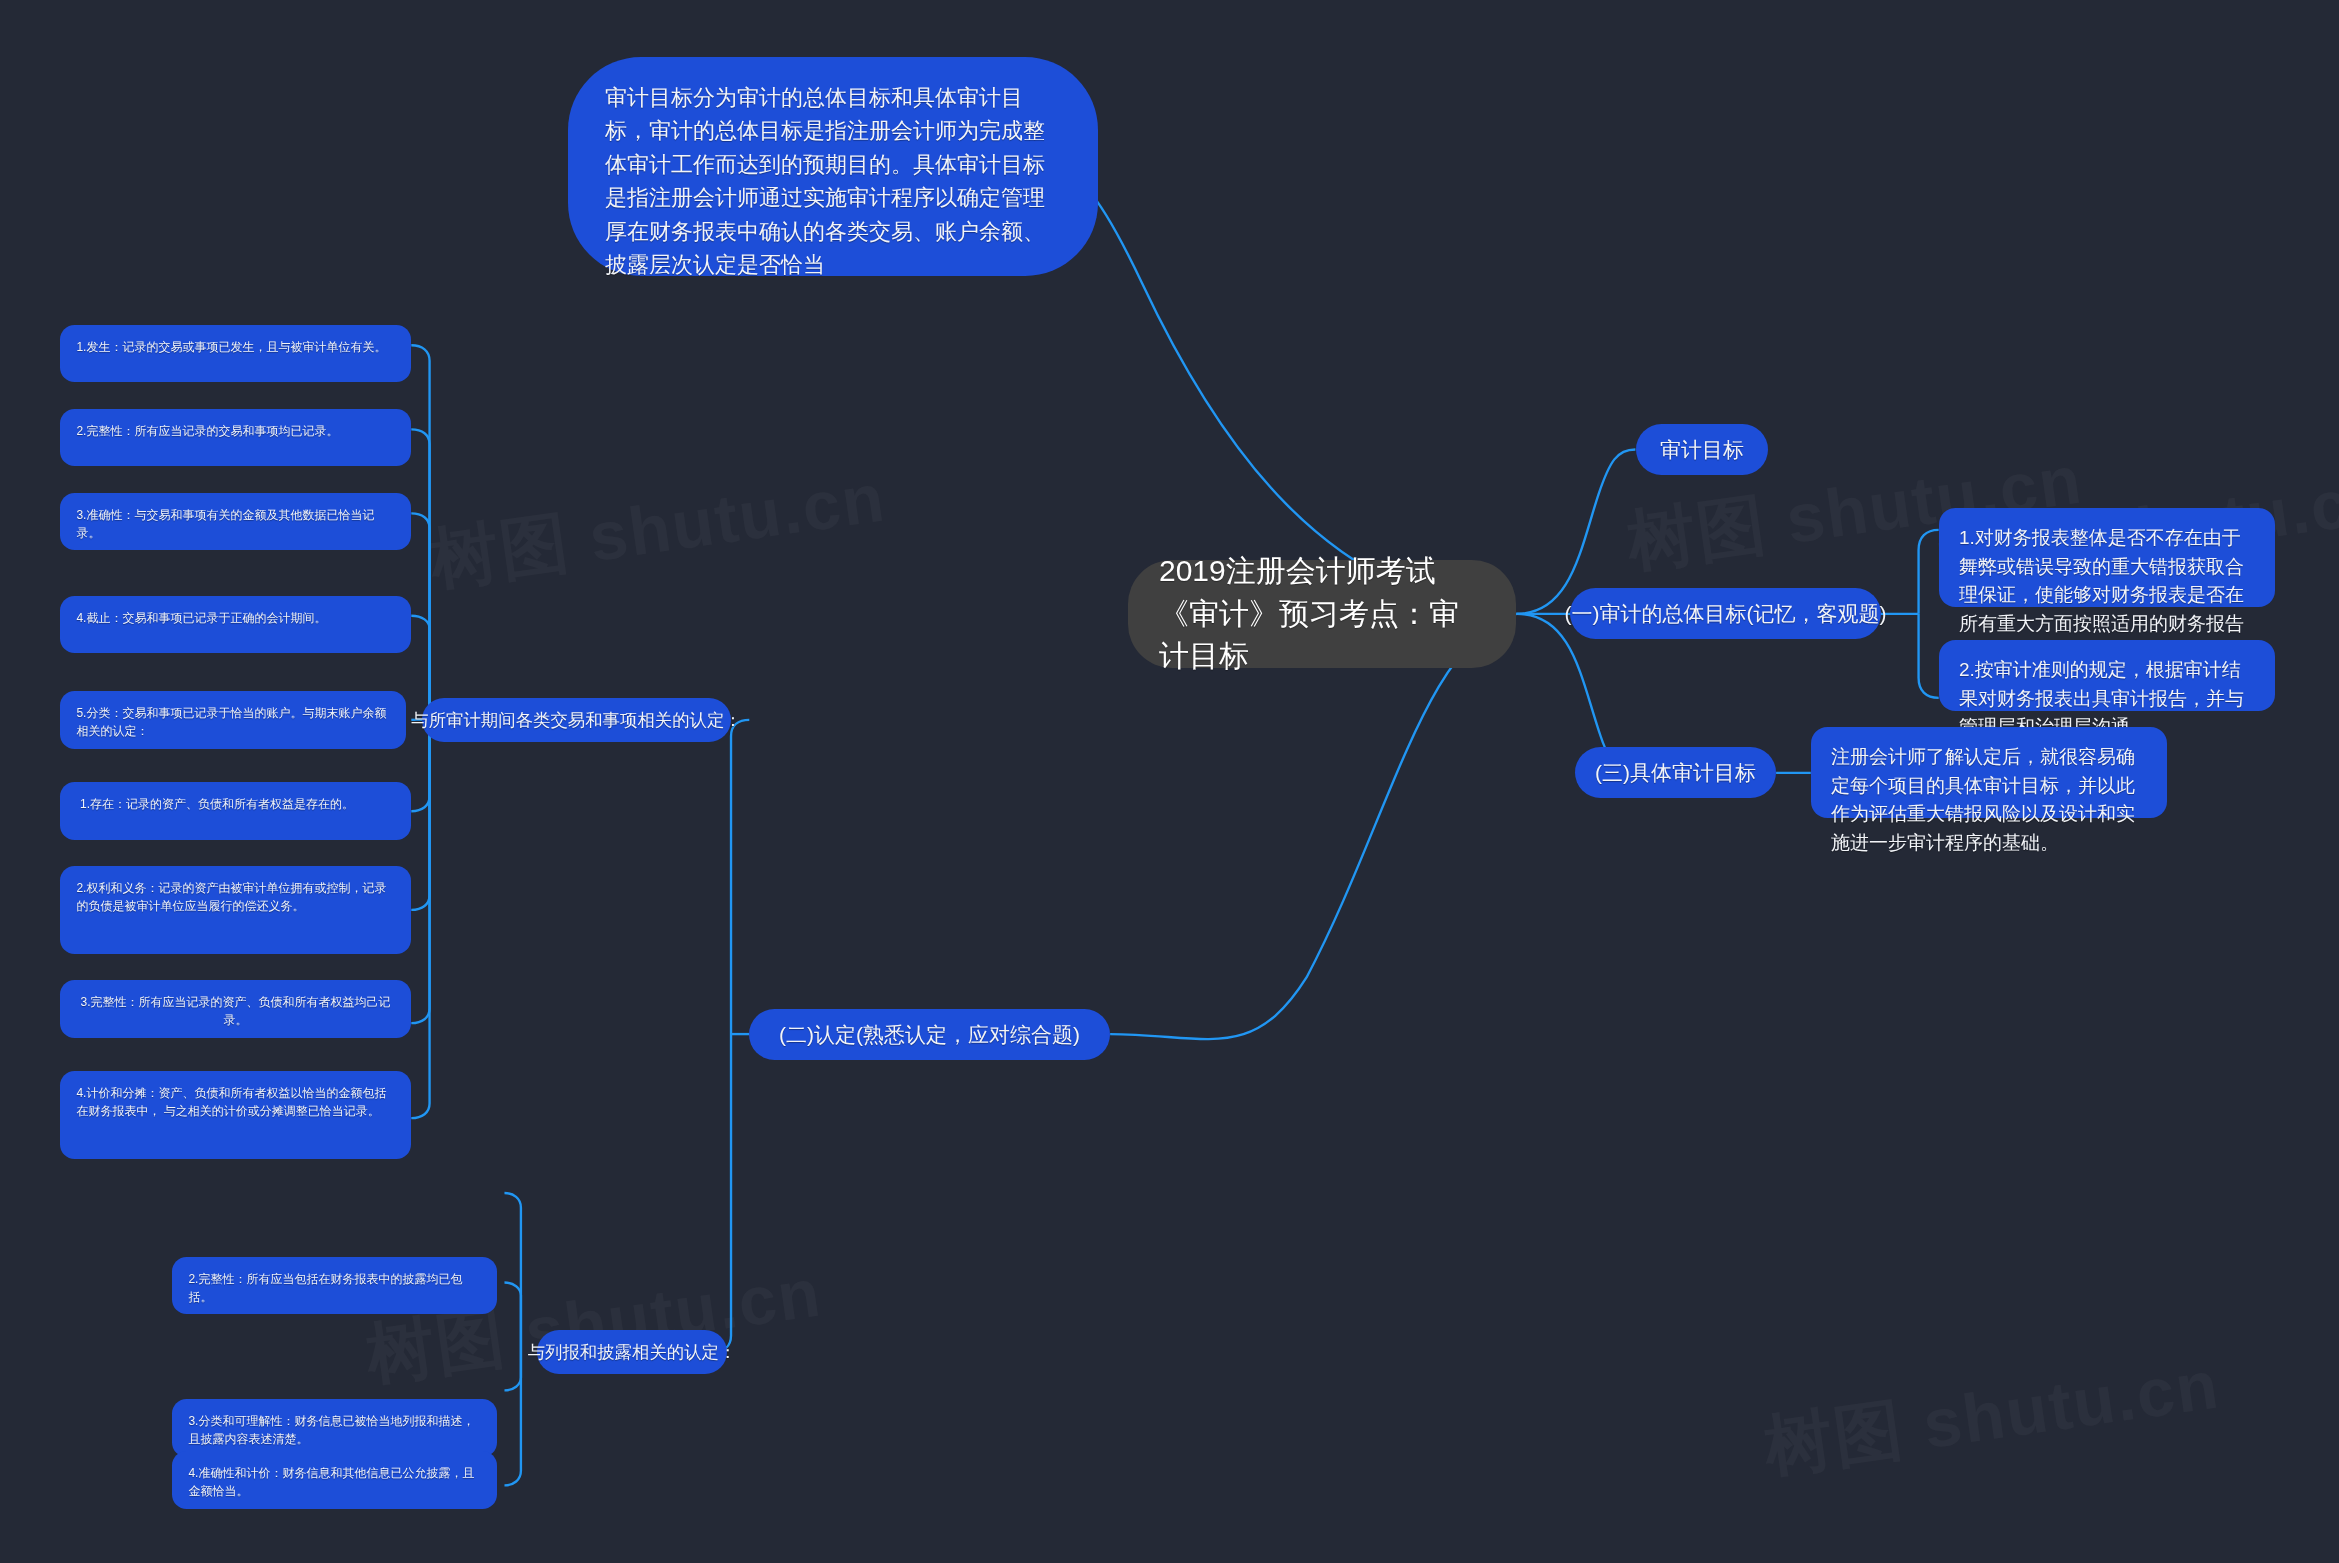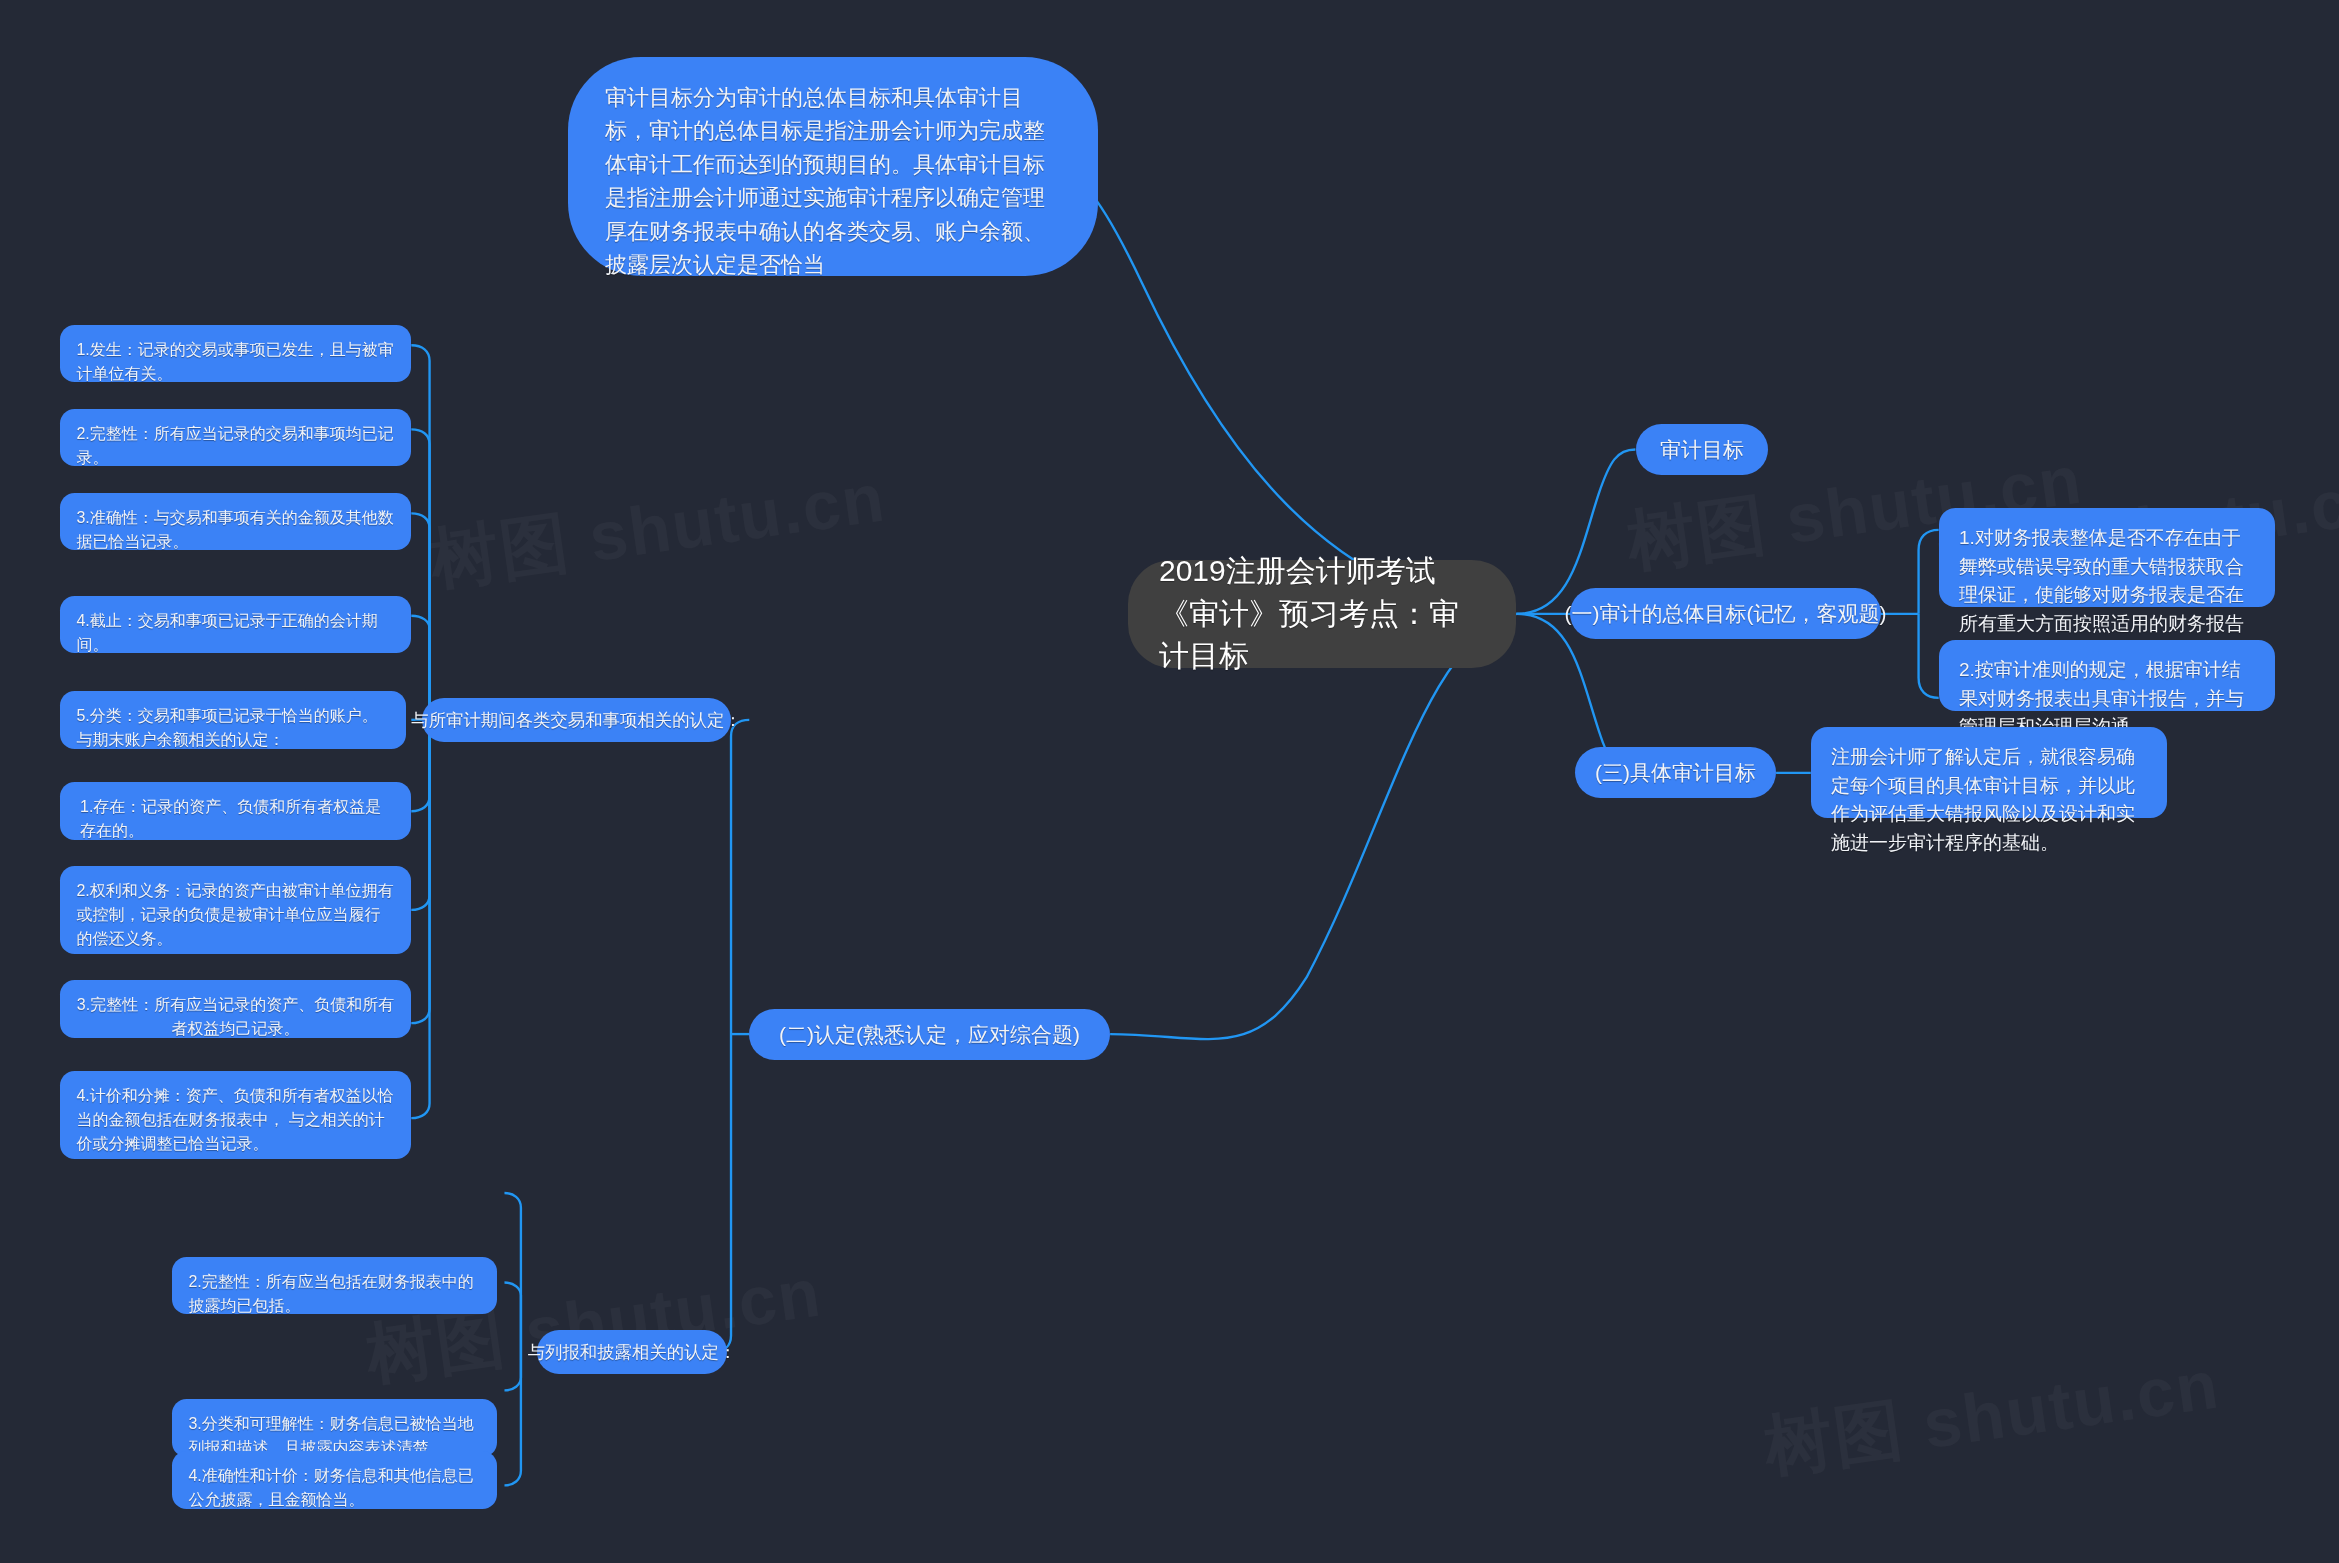--- a/index.html
+++ b/index.html
@@ -25,21 +25,21 @@
     font-size: 68px;
     font-weight: bold;
     letter-spacing: 1.8px;
     white-space: nowrap;
     user-select: none;
     pointer-events: none;
   }
   .node {
     position: absolute;
     color: #f2f4f8;
-    background: #3b82f6;
+    background: #1d4ed8;
     border-radius: 31px;
     display: flex;
     align-items: center;
     line-height: 1.42;
     text-shadow: 0 0.9px 0.9px rgba(0,0,0,0.35);
   }
   
   .root {
     background: #404040;
     border-radius: 44px;
@@ -52,21 +52,21 @@
   .pill {
     border-radius: 37px;
     font-size: 21px;
     padding: 12.8px 25.6px;
     justify-content: center;
     white-space: nowrap;
   }
   
   .leaf {
     border-radius: 14.6px;
-    font-size: 16px;
+    font-size: 12px;
     padding: 12.8px 16.4px;
     align-items: flex-start;
     line-height: 1.5;
   }
   .note {
     border-radius: 73px;
     font-size: 22px;
     padding: 24px 37px;
     line-height: 1.52;
     align-items: flex-start;

